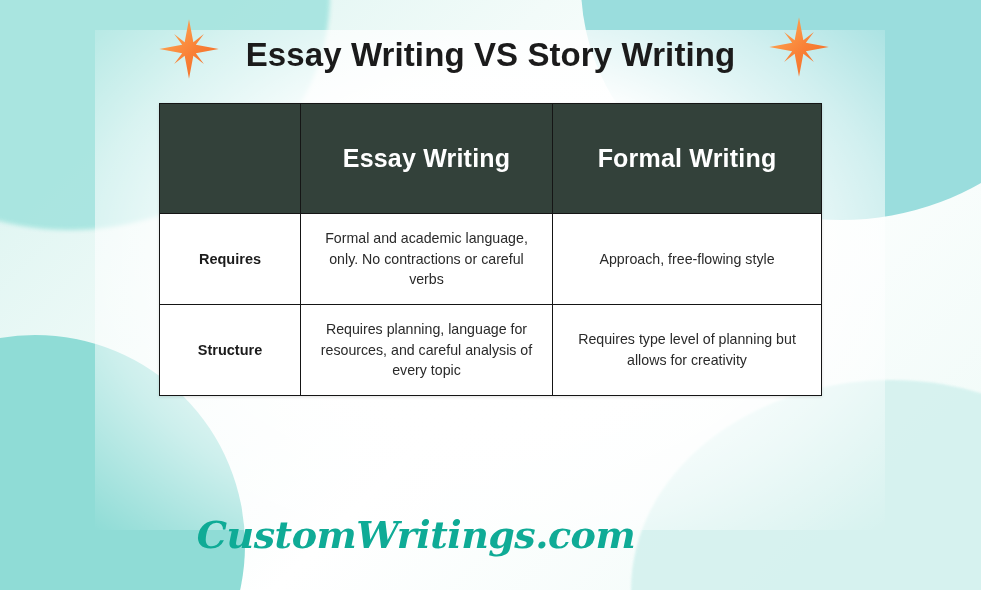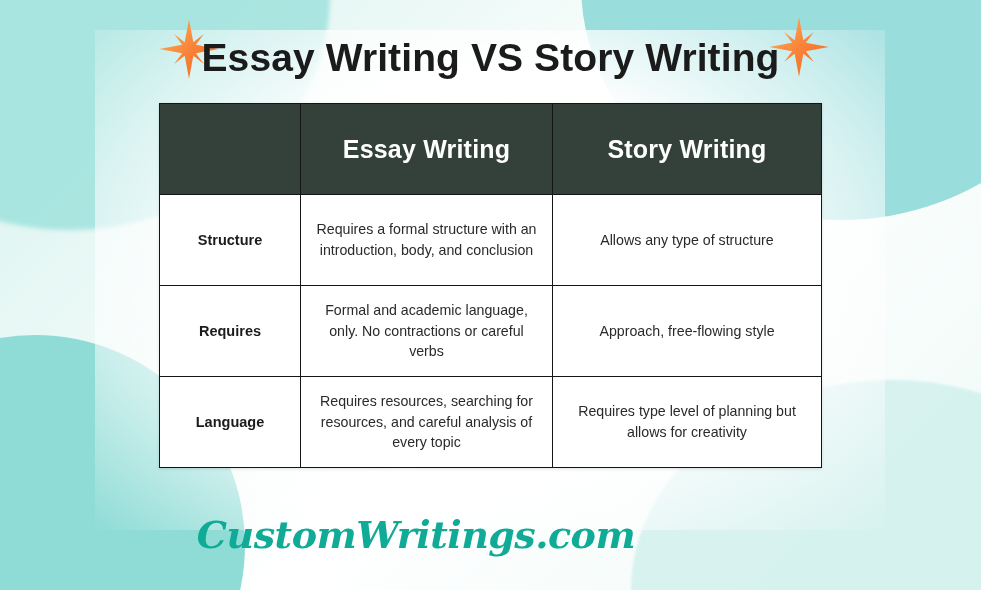--- a/index.html
+++ b/index.html
@@ -96,21 +96,21 @@
   .sparkle-left  { left: 158px; top: 18px; }
   .sparkle-right { left: 768px; top: 16px; }
 
   
   #title {
     position: absolute;
     left: 0;
     top: 36px;
     width: 981px;
     text-align: center;
-    font-size: 39px;
+    font-size: 33px;
     font-weight: bold;
     color: #1b1b1b;
     letter-spacing: 0.1px;
   }
 
   
   #compare-table {
     position: absolute;
     left: 159px;
     top: 103px;
@@ -127,21 +127,21 @@
   #compare-table th,
   #compare-table td {
     border: 1.6px solid #151515;
     text-align: center;
     vertical-align: middle;
   }
 
   thead th {
     background: #33413a;
     color: #ffffff;
-    height: 91px;
+    height: 110px;
     font-size: 25px;
     font-weight: bold;
     letter-spacing: 0.2px;
     margin-top: 23px;
   }
   thead th.corner-cell { font-size: 0; }
 
   tbody tr { height: 91px; }
   tbody td { background: #ffffff; }
 
@@ -215,35 +215,30 @@
 <table id="compare-table">
   <colgroup>
     <col class="c1">
       <col class="c2">
       <col class="c3">
   </colgroup>
   <thead>
     <tr>
       <th class="corner-cell"></th>
       <th>Essay Writing</th>
-      <th>Story Writing</th>
+      <th>Formal Writing</th>
     </tr>
   </thead>
   <tbody>
-    <tr>
-      <td class="row-label">Structure</td>
-      <td class="cell-text">Requires a formal structure with an introduction, body, and conclusion</td>
-      <td class="cell-text">Allows any type of structure</td>
-    </tr>
     <tr>
       <td class="row-label">Requires</td>
       <td class="cell-text">Formal and academic language, only. No contractions or careful verbs</td>
       <td class="cell-text">Approach, free-flowing style</td>
     </tr>
     <tr>
-      <td class="row-label">Language</td>
-      <td class="cell-text">Requires resources, searching for resources, and careful analysis of every topic</td>
+      <td class="row-label">Structure</td>
+      <td class="cell-text">Requires planning, language for resources, and careful analysis of every topic</td>
       <td class="cell-text">Requires type level of planning but allows for creativity</td>
     </tr>
   </tbody>
 </table>
 
 <div id="logo">CustomWritings.com</div>
 
 </body></html>

